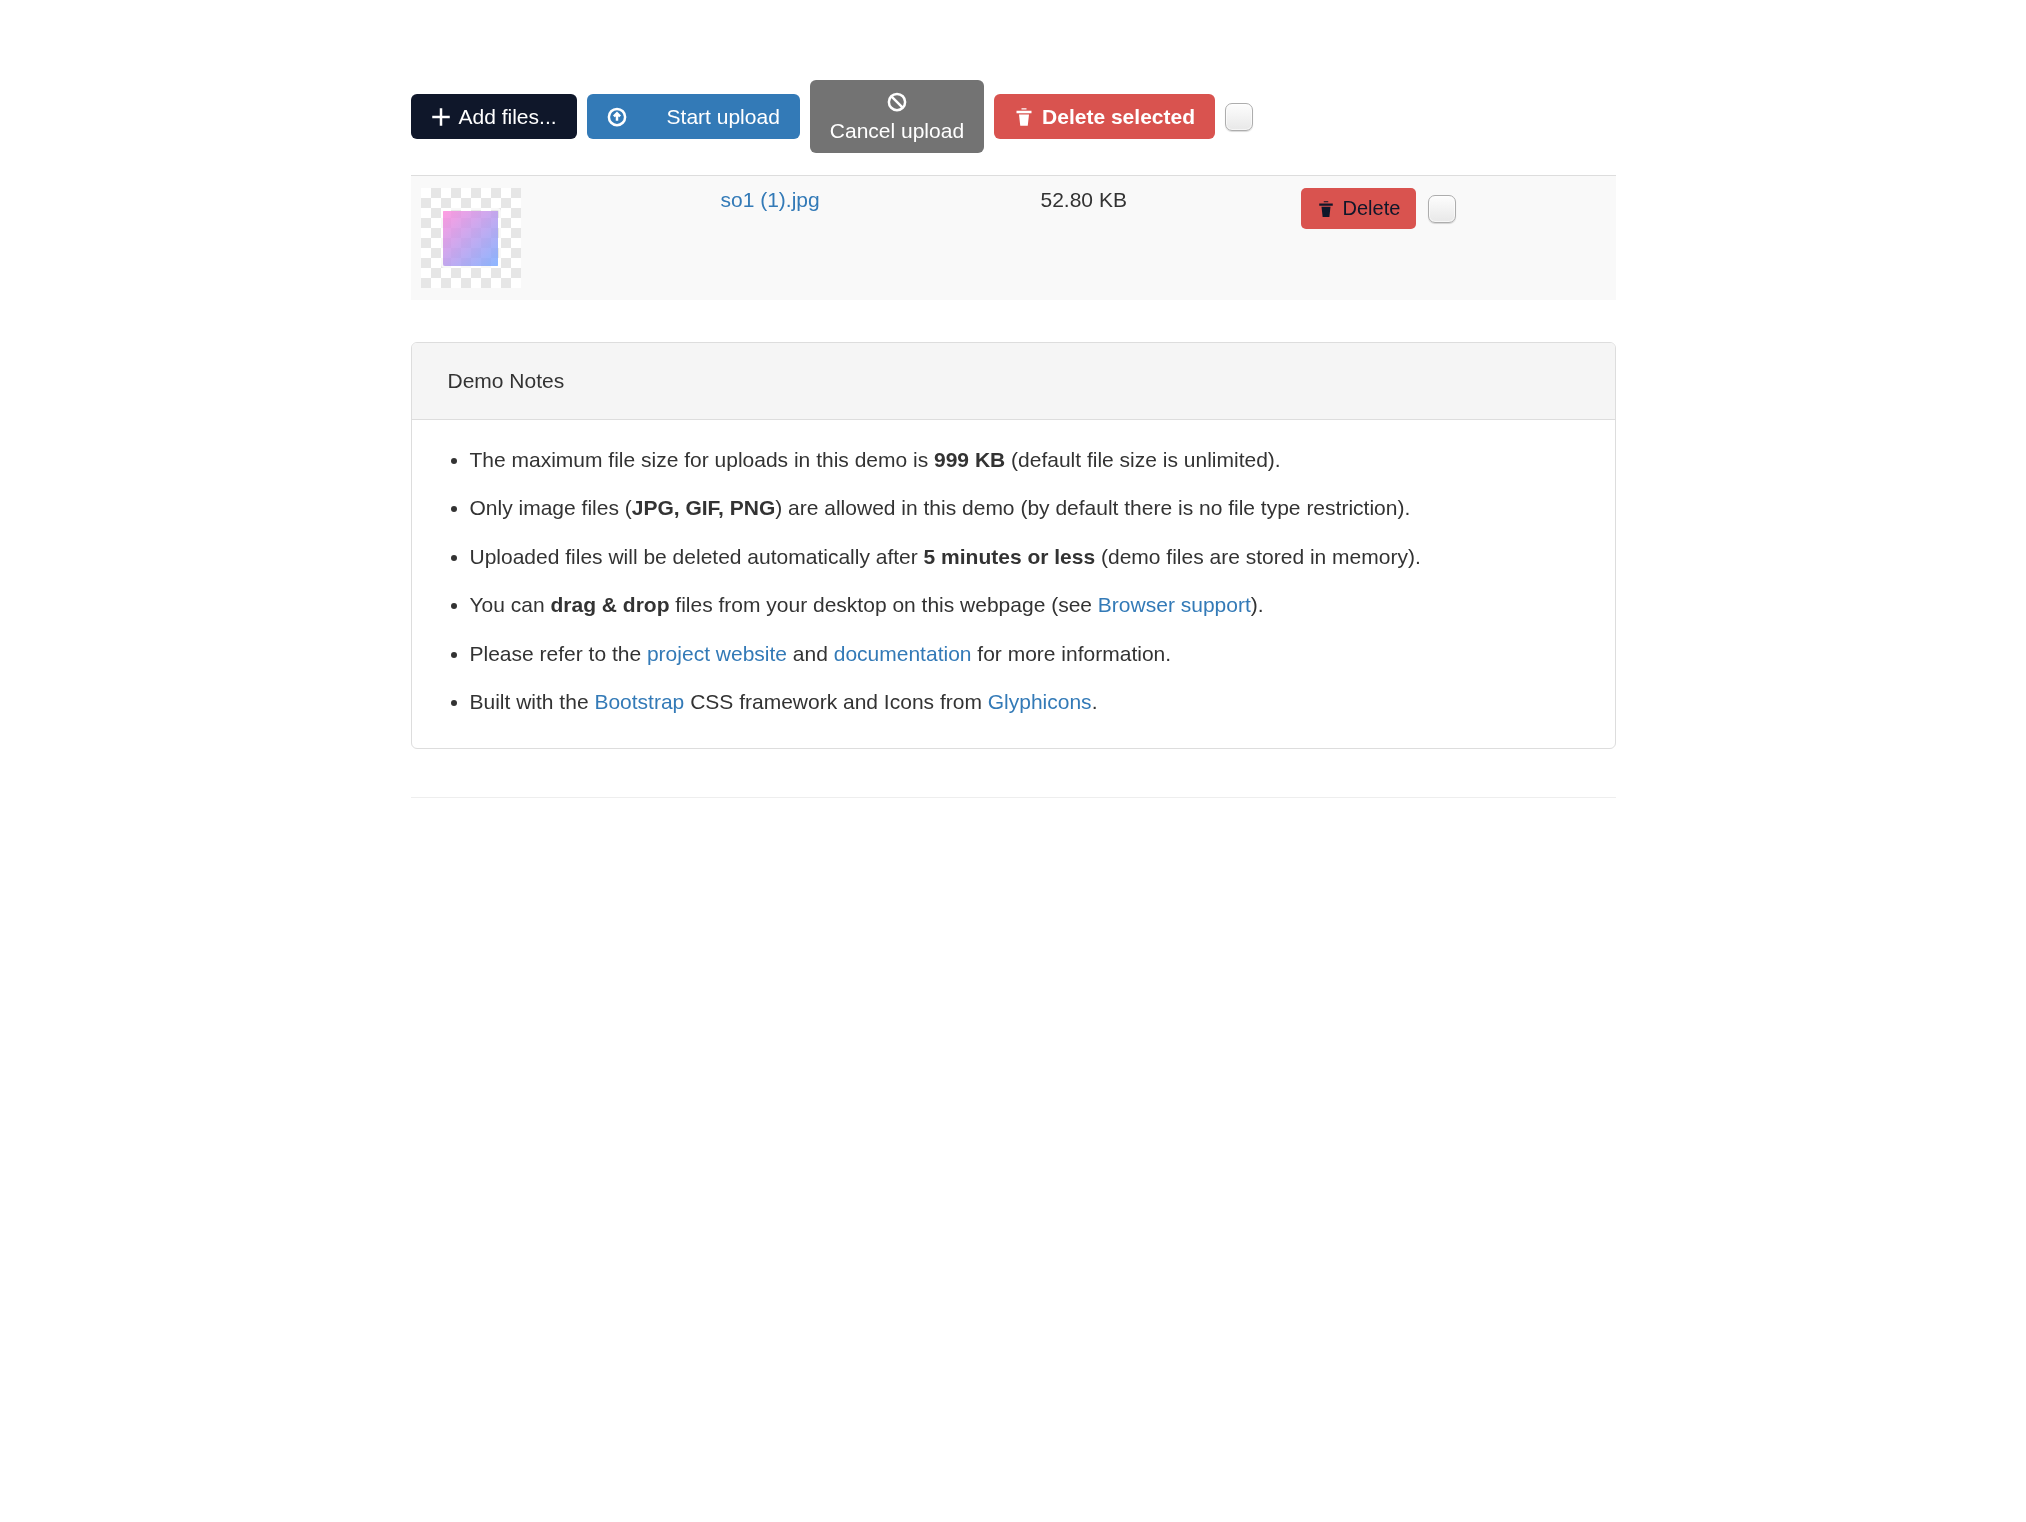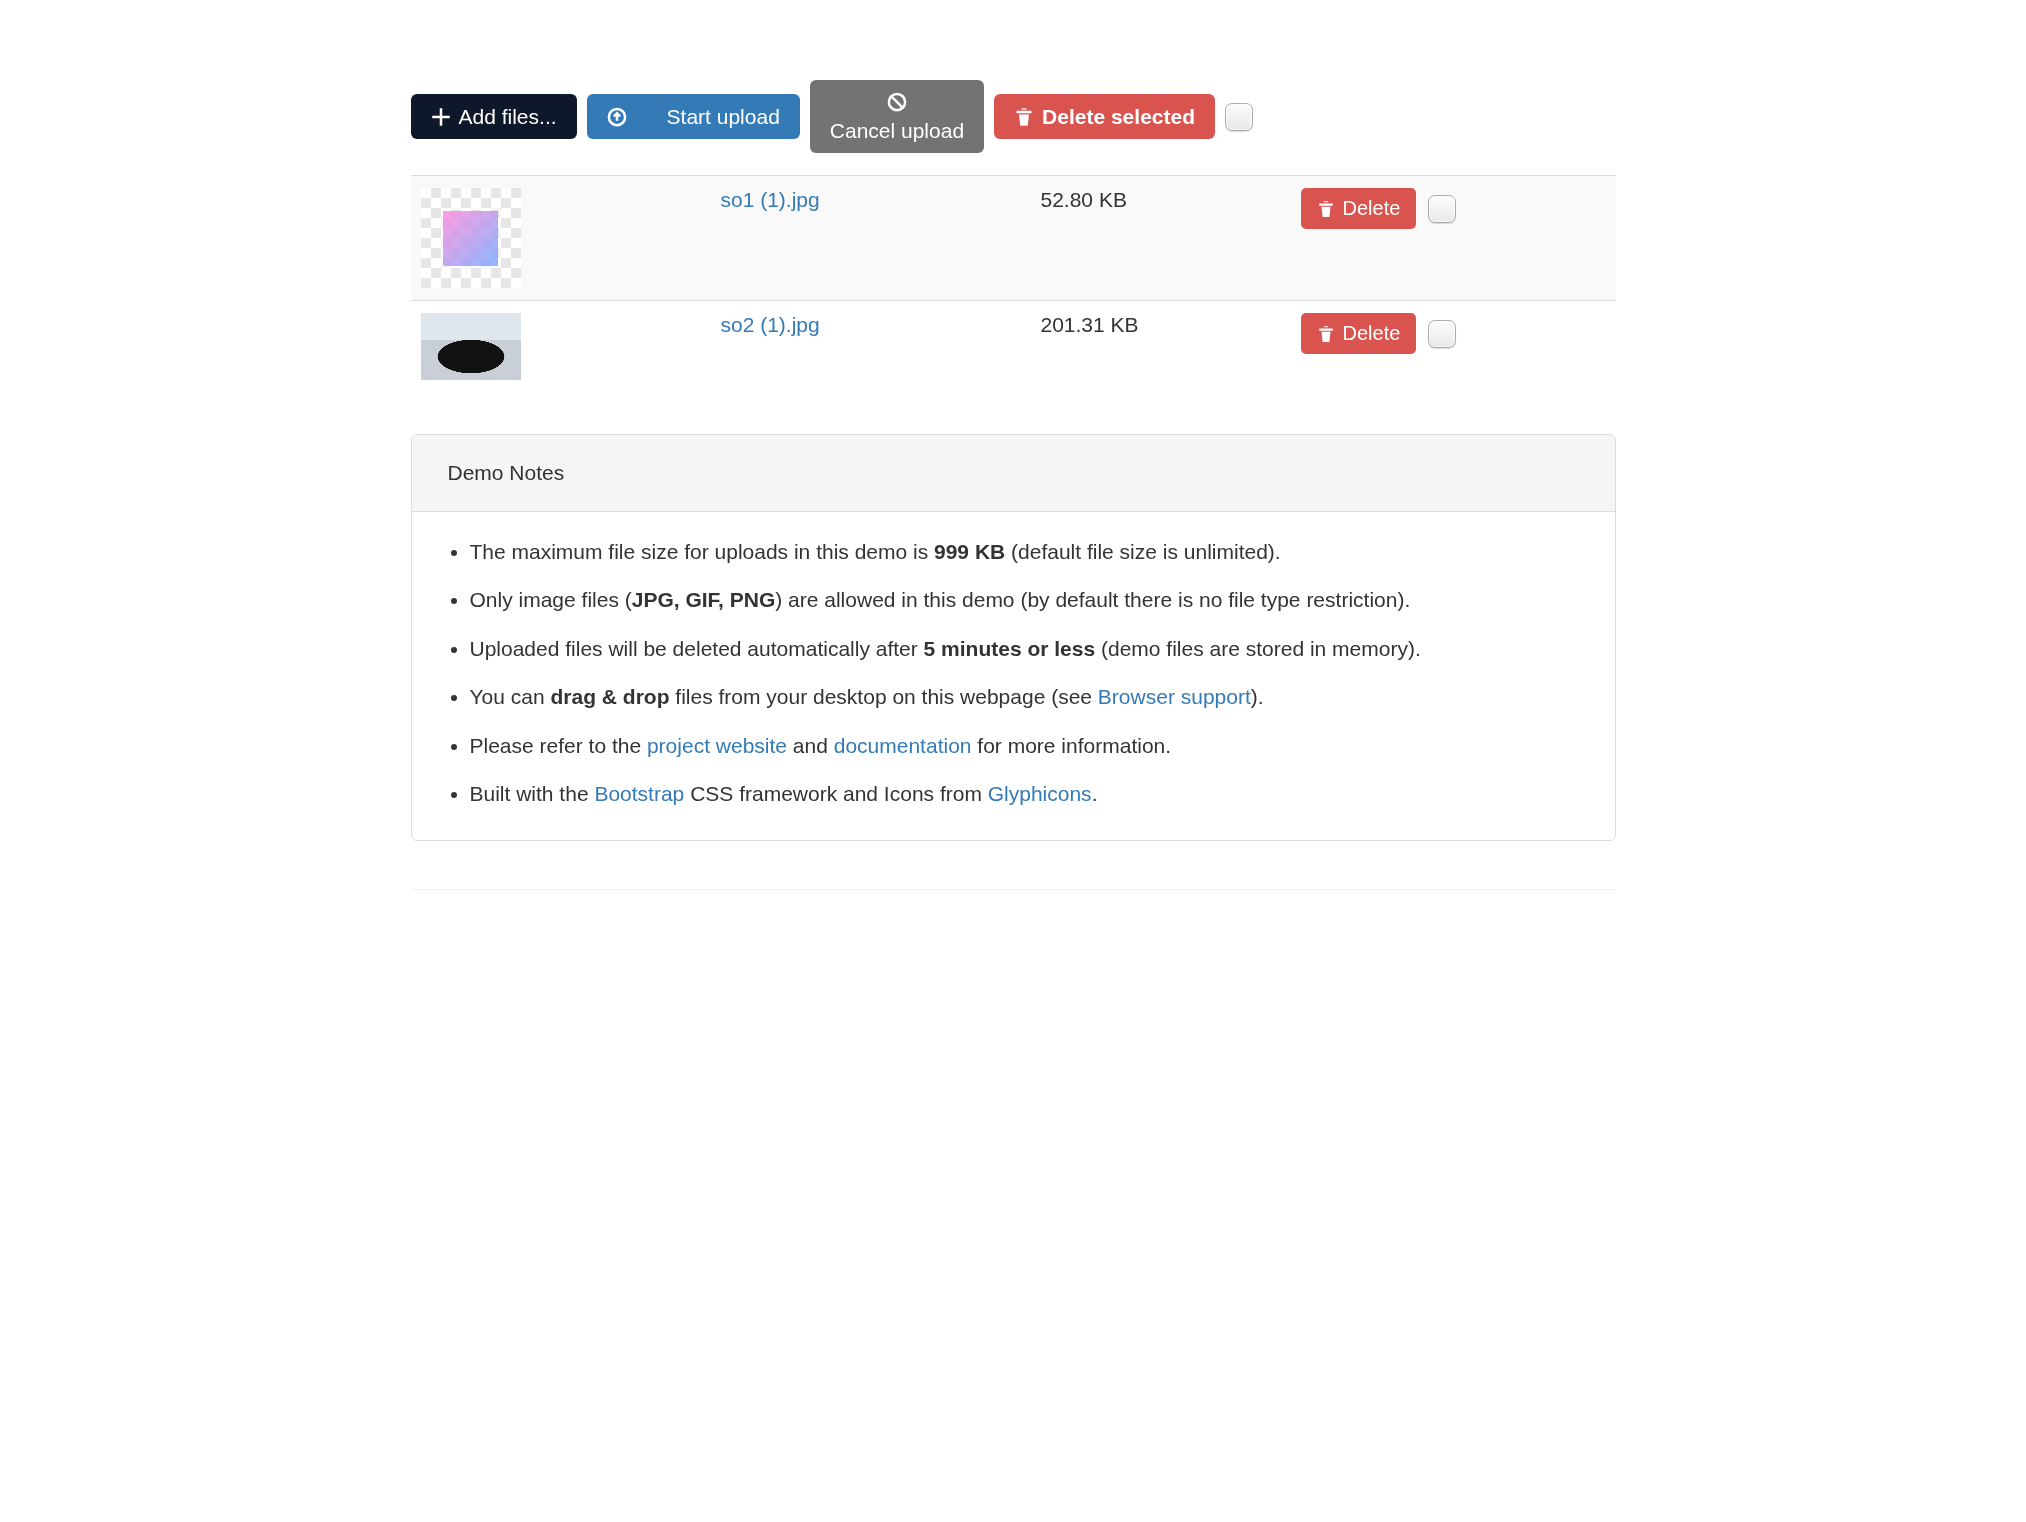--- a/index.html
+++ b/index.html
@@ -102,21 +102,21 @@
   .row-actions {
     display: flex;
     align-items: center;
     gap: 12px;
   }
   .btn-delete {
     display: inline-flex;
     align-items: center;
     gap: 8px;
     background: #d9534f;
-    color: #ffffff;
+    color: #0f172a;
     border: none;
     border-radius: 5px;
     padding: 9px 16px;
     font-size: 20px;
     cursor: pointer;
     font-family: inherit;
   }
   .btn-delete .icon-svg { width: 18px; height: 18px; }
   .btn-delete .icon-svg svg { width: 18px; height: 18px; display:block; }
 
@@ -217,40 +217,20 @@
                     <path d="M2 3h12v2H2V3zm2 3h8l-1 9H5L4 6zm2-5h4v1H6V1z"></path>
                   </svg>
               </span>
               <span>Delete</span>
             </button>
             <div class="checkbox-square"></div>
           </div>
         </td>
       </tr>
 
-      <tr>
-        <td class="col-thumb">
-            <div class="thumb thumb-2"></div>
-          </td>
-        <td class="col-name"><a href="#" class="file-link">so2 (1).jpg</a></td>
-        <td class="col-size"><span>201.31 KB</span></td>
-        <td class="col-actions">
-          <div class="row-actions">
-            <button class="btn-delete">
-              <span class="icon-svg">
-                <svg viewBox="0 0 16 16" fill="currentColor">
-                    <path d="M2 3h12v2H2V3zm2 3h8l-1 9H5L4 6zm2-5h4v1H6V1z"></path>
-                  </svg>
-              </span>
-              <span>Delete</span>
-            </button>
-            <div class="checkbox-square"></div>
-          </div>
-        </td>
-      </tr>
 
     </tbody>
   </table>
 
   <div class="panel">
     <div class="panel-heading">Demo Notes</div>
     <div class="panel-body">
       <ul>
         <li>
           <span>The maximum file size for uploads in this demo is </span><b>999 KB</b><span> (default file size is unlimited).</span>

